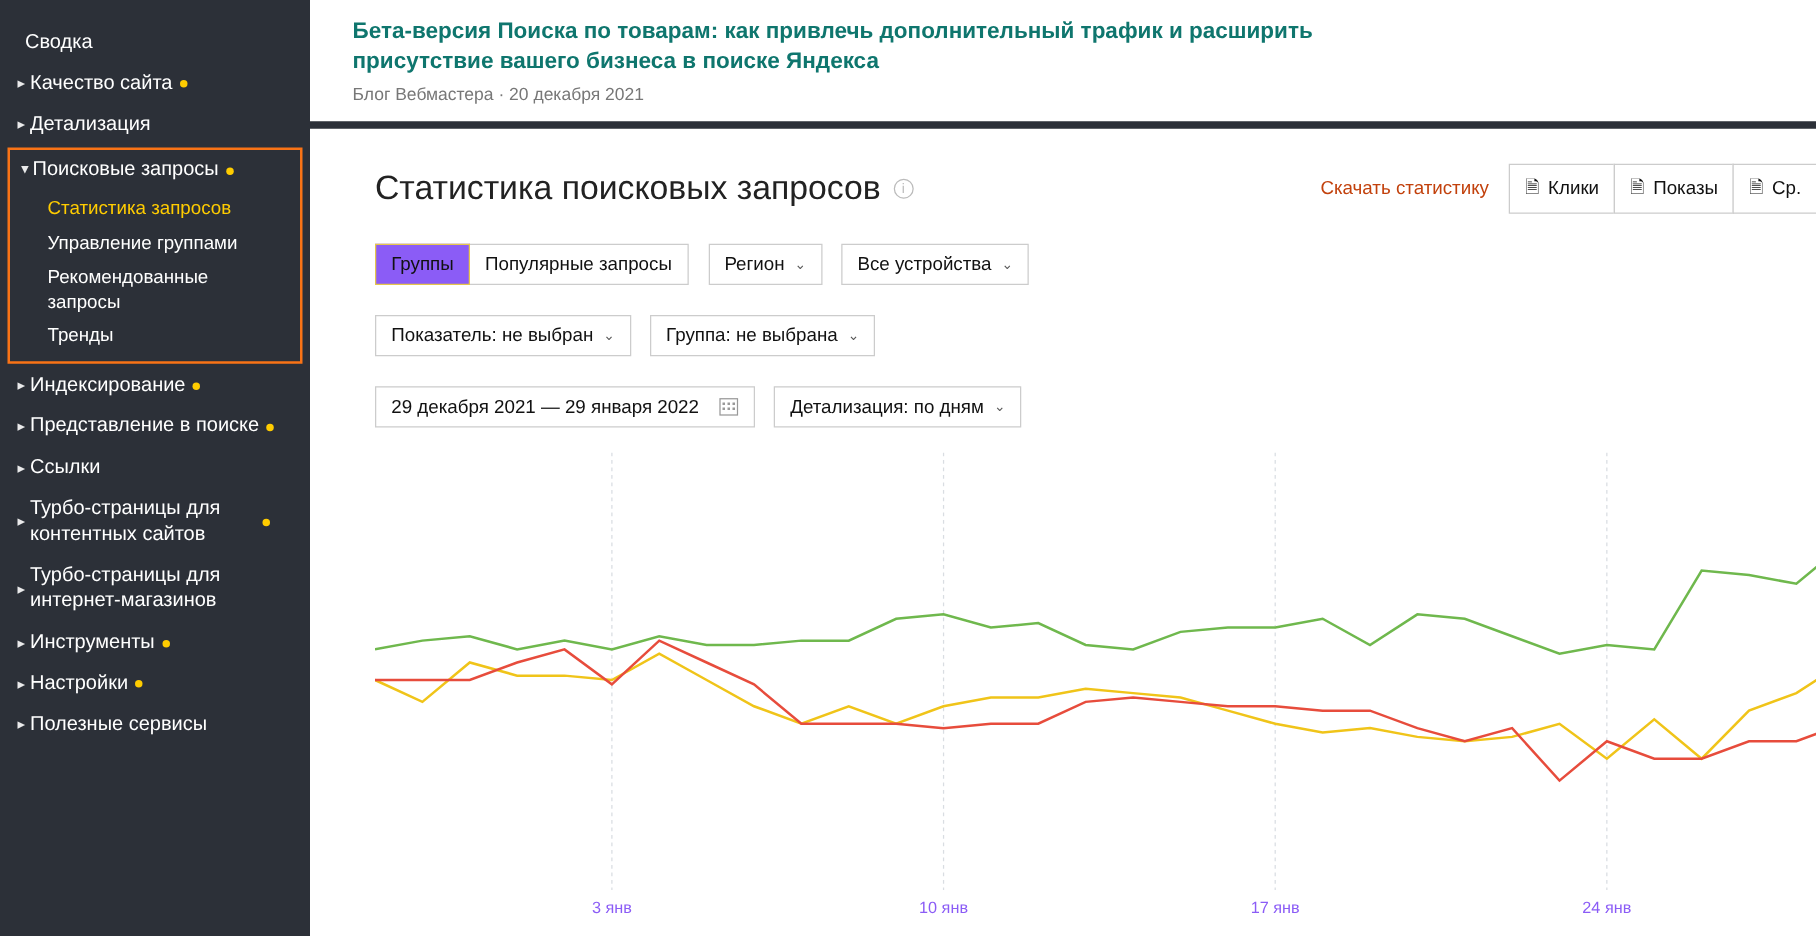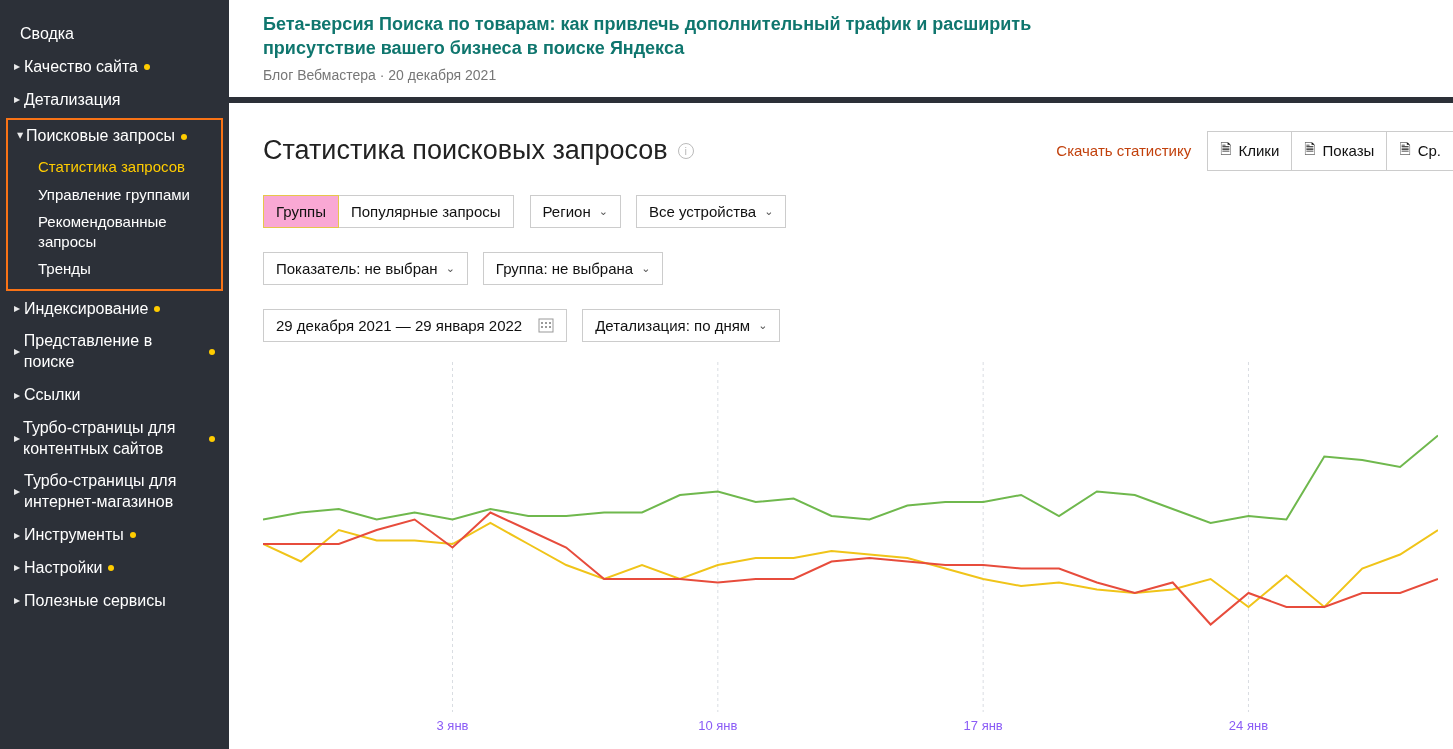--- a/index.html
+++ b/index.html
@@ -1,42 +1,42 @@
 <!DOCTYPE html>
 <html><head>
 <meta charset="utf-8">
 <style>
 * { box-sizing: border-box; margin: 0; padding: 0; }
 body { font-family: Arial, Helvetica, sans-serif; font-size: 14px; color: #111; background:#fff; width:1453px; height:749px; overflow:hidden; }
 .app { display:flex; height:100%; }
-.sidebar { width:229px; background:#2c3038; color:#fff; padding:18px 0; font-size:16px; }
+.sidebar { width:248px; background:#2c3038; color:#fff; padding:18px 0; font-size:16px; }
 .sidebar .item { display:flex; align-items:center; padding:6px 14px; cursor:pointer; line-height:1.3; }
 .sidebar .item.top { padding-left:20px; }
 .sidebar .item .caret { width:8px; margin-right:2px; font-size:12px; opacity:.9; }
 .sidebar .item .dot { width:6px; height:6px; border-radius:50%; background:#ffcc00; margin-left:6px; flex:0 0 auto; }
 .sidebar .sub { padding:4px 14px 4px 30px; font-size:15px; cursor:pointer; line-height:1.3; }
 .sidebar .sub.active { color:#ffcc00; }
 .sidebar .highlight-box { border:2px solid #f97316; margin:2px 6px; padding-bottom:6px; }
 .sidebar .label { display:inline; }
 .main { flex:1; display:flex; flex-direction:column; overflow:hidden; }
 .banner-wrap { background:#fff; border-bottom:6px solid #2c3038; padding:12px 0 14px 34px; }
 .banner-title { color:#0f766e; font-size:18px; font-weight:700; line-height:1.35; max-width:830px; }
 .banner-sub { color:#777; font-size:14px; margin-top:6px; }
-.content { padding:28px 0 0 34px; }
+.content { padding:28px 0 0 34px;margin-left:18px; }
 .page-head { display:flex; align-items:center; }
 .page-title { font-size:27px; font-weight:400; color:#222; }
 .info-icon { border:1px solid #bbb; color:#bbb; width:16px; height:16px; font-size:11px; border-radius:50%; display:inline-flex; align-items:center; justify-content:center; margin-left:10px; }
 .head-right { margin-left:auto; display:flex; align-items:center; padding-right:0; }
 .link { color:#c2410c; font-size:15px; cursor:pointer; margin-right:16px; }
 .btn { border:1px solid #ccc; background:#fff; padding:7px 12px; font-size:15px; display:flex; align-items:center; cursor:pointer; }
 .btn + .btn { margin-left:-1px; }
 .btn .doc-icon { margin-right:7px; font-size:14px; }
 .row { display:flex; margin-top:24px; gap:16px; flex-wrap:wrap; }
 .seg { display:flex; }
-.seg .btn.active { background:#f9a8d4; border-color:#e6c64b; position:relative; z-index:1; }
+.seg .btn.active { background:#8b5cf6; border-color:#e6c64b; position:relative; z-index:1; }
 .chev { margin-left:8px; font-size:11px; color:#555; }
 .date-btn { display:flex; align-items:center; }
 .cal-icon { margin-left:16px; color:#888; display:inline-flex; }
 .cal-icon svg { width:16px; height:16px; }
 .chart-wrap { margin-top:20px; width:1175px; }
 .chart { position:relative; height:350px; width:100%; }
 .chart svg { width:100%; height:100%; }
 .xaxis { position:relative; height:30px; width:100%; font-size:13px; color:#8b5cf6; }
 .xtick { position:absolute; top:6px; transform:translateX(-50%); white-space:nowrap; }
 .grid-line { stroke:#d9dde2; stroke-dasharray:3 3; stroke-width:1; }

